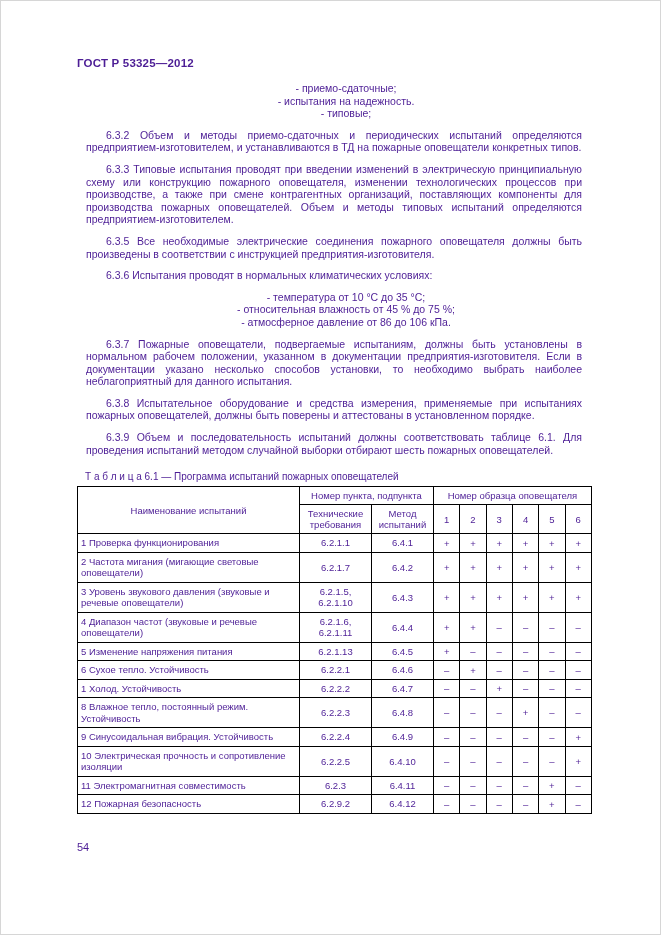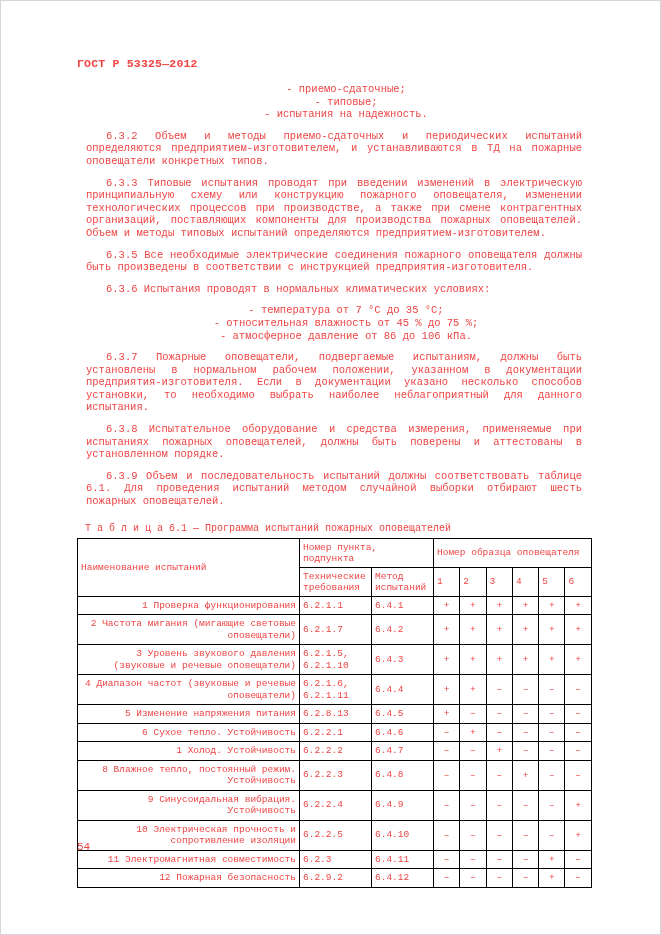--- a/index.html
+++ b/index.html
@@ -3,22 +3,22 @@
 <meta charset="utf-8">
 <style>
   html, body { margin: 0; padding: 0; background: #ffffff; }
   .page {
     position: relative;
     width: 661px;
     height: 935px;
     box-sizing: border-box;
     background: #ffffff;
     border: 1px solid #d6d6d6;
-    font-family: Liberation Mono, monospace;
-    color: #ef4444;
+    font-family: Liberation Sans, sans-serif;
+    color: #4c1d95;
     overflow: hidden;
   }
   .content {
     position: absolute;
     left: 76px;
     top: 56px;
     width: 514px;
   }
   .doc-header {
     font-size: 11.5px;
@@ -51,56 +51,56 @@
     width: 514px;
     table-layout: fixed;
     font-size: 9.5px;
   }
   table.gost th, table.gost td {
     border: 1px solid #000;
     font-weight: normal;
     vertical-align: middle;
     padding: 3px 3px;
   }
-  table.gost th { text-align: left; line-height: 11px; }
+  table.gost th { text-align: center; line-height: 11px; }
   col.c-name   { width: 222px; }
   col.c-tech   { width: 72px; }
   col.c-method { width: 62px; }
   col.c-s      { width: 26.3px; }
-  td.c-name { text-align: right; line-height: 11.5px; }
-  td.c-num  { text-align: left; white-space: pre-line; line-height: 11.5px; }
+  td.c-name { text-align: left; line-height: 11.5px; }
+  td.c-num  { text-align: center; white-space: pre-line; line-height: 11.5px; }
   td.c-mark { text-align: center; }
   .page-number {
     position: absolute;
     left: 76px;
     top: 840px;
     font-size: 11px;
   }
 </style>
 </head>
 <body>
 
 <div class="page">
   <div class="content">
 
     <div class="doc-header">ГОСТ Р 53325—2012</div>
 
     <div>
       <p class="bullet">- приемо-сдаточные;</p>
+      <p class="bullet">- испытания на надежность.</p>
       <p class="bullet">- типовые;</p>
-      <p class="bullet">- испытания на надежность.</p>
     </div>
 
     <p class="para">6.3.2 Объем и методы приемо-сдаточных и периодических испытаний определяются предприятием-изготовителем, и устанавливаются в ТД на пожарные оповещатели конкретных типов.</p>
     <p class="para">6.3.3 Типовые испытания проводят при введении изменений в электрическую принципиальную схему или конструкцию пожарного оповещателя, изменении технологических процессов при производстве, а также при смене контрагентных организаций, поставляющих компоненты для производства пожарных оповещателей. Объем и методы типовых испытаний определяются предприятием-изготовителем.</p>
     <p class="para">6.3.5 Все необходимые электрические соединения пожарного оповещателя должны быть произведены в соответствии с инструкцией предприятия-изготовителя.</p>
     <p class="para">6.3.6 Испытания проводят в нормальных климатических условиях:</p>
 
     <div>
-      <p class="bullet">- температура от 7 °С до 35 °С;</p>
+      <p class="bullet">- температура от 10 °С до 35 °С;</p>
       <p class="bullet">- относительная влажность от 45 % до 75 %;</p>
       <p class="bullet">- атмосферное давление от 86 до 106 кПа.</p>
     </div>
 
     <p class="para">6.3.7 Пожарные оповещатели, подвергаемые испытаниям, должны быть установлены в нормальном рабочем положении, указанном в документации предприятия-изготовителя. Если в документации указано несколько способов установки, то необходимо выбрать наиболее неблагоприятный для данного испытания.</p>
     <p class="para">6.3.8 Испытательное оборудование и средства измерения, применяемые при испытаниях пожарных оповещателей, должны быть поверены и аттестованы в установленном порядке.</p>
     <p class="para">6.3.9 Объем и последовательность испытаний должны соответствовать таблице 6.1. Для проведения испытаний методом случайной выборки отбирают шесть пожарных оповещателей.</p>
 
     <p class="table-caption">Т а б л и ц а  6.1 — Программа испытаний пожарных оповещателей</p>
 
@@ -175,21 +175,21 @@
             <td class="c-num">6.4.4</td>
             <td class="c-mark">+</td>
             <td class="c-mark">+</td>
             <td class="c-mark">–</td>
             <td class="c-mark">–</td>
             <td class="c-mark">–</td>
             <td class="c-mark">–</td>
           </tr>
           <tr>
             <td class="c-name">5  Изменение напряжения питания</td>
-            <td class="c-num">6.2.8.13</td>
+            <td class="c-num">6.2.1.13</td>
             <td class="c-num">6.4.5</td>
             <td class="c-mark">+</td>
             <td class="c-mark">–</td>
             <td class="c-mark">–</td>
             <td class="c-mark">–</td>
             <td class="c-mark">–</td>
             <td class="c-mark">–</td>
           </tr>
           <tr>
             <td class="c-name">6  Сухое тепло. Устойчивость</td>

